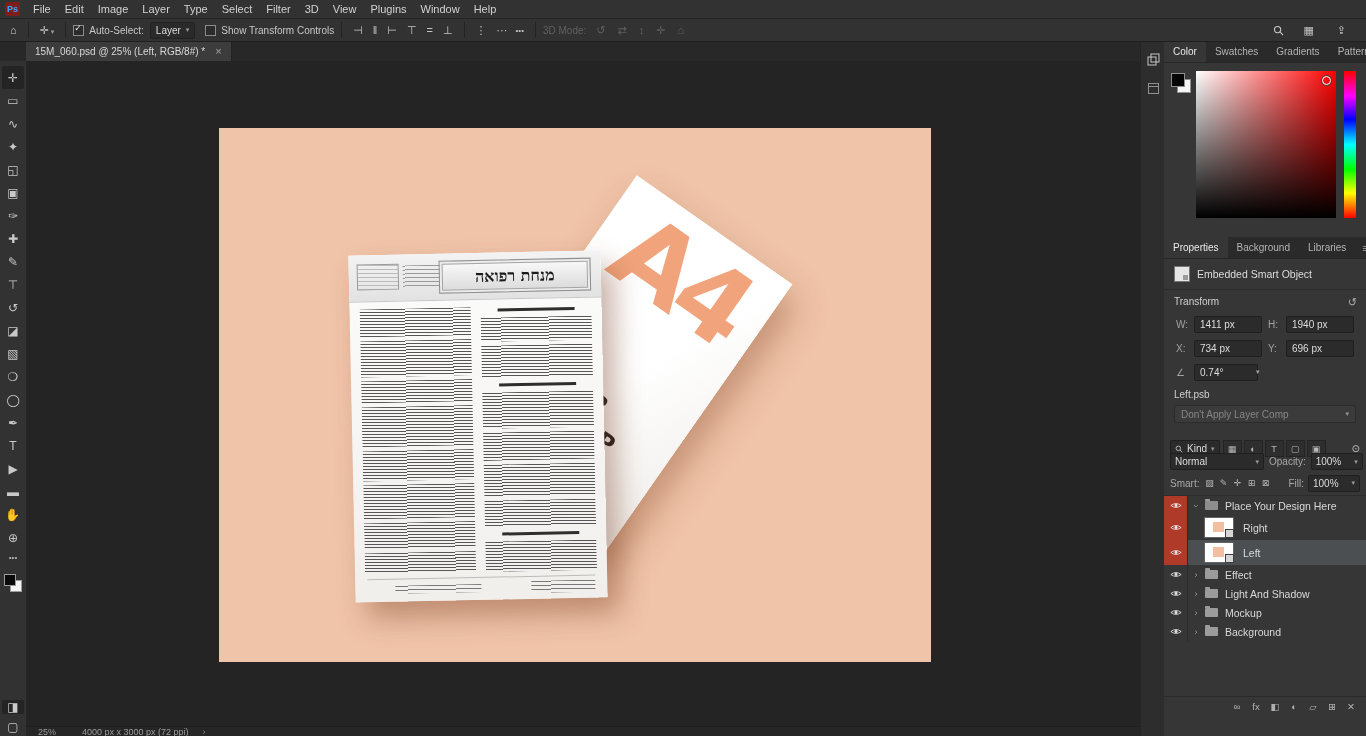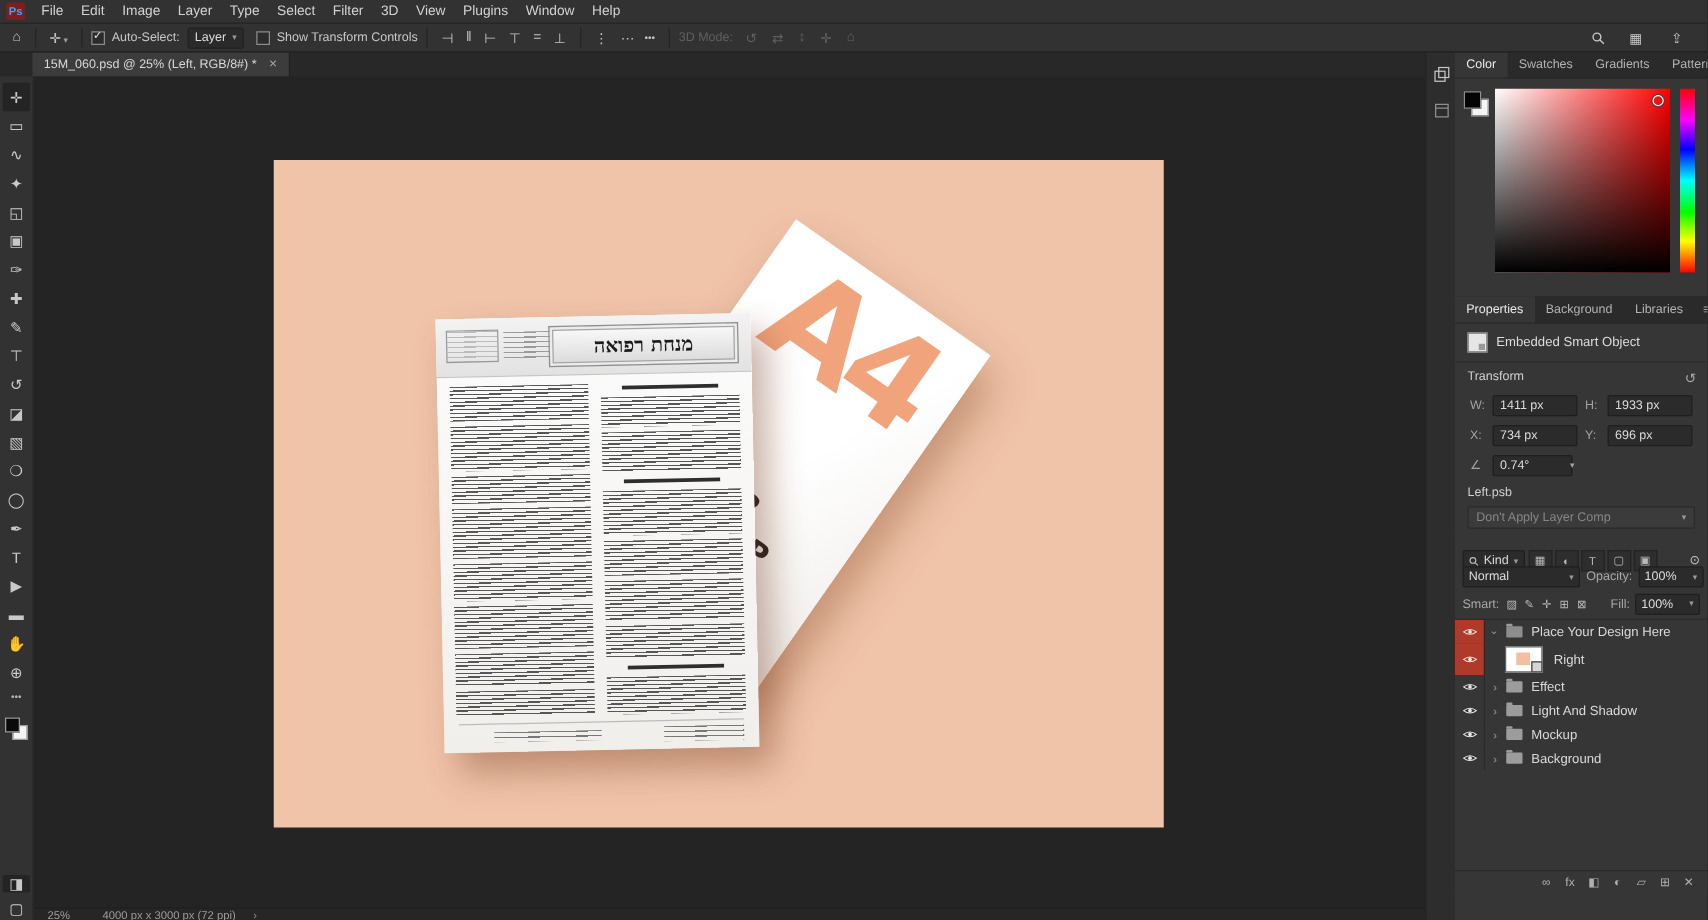--- a/index.html
+++ b/index.html
@@ -371,21 +371,21 @@
       <div class="so-row">
         <span class="so-icon"></span>
         <span>Embedded Smart Object</span>
       </div>
       <div class="pdivider"></div>
       <span class="lblA" style="left:10px;top:37px">Transform</span>
       <span class="reset">↺</span>
       <span class="lblB" style="left:12px;top:60px">W:</span>
       <span class="fld" style="left:30px;top:57px;width:56px">1411 px</span>
       <span class="lblB" style="left:104px;top:60px">H:</span>
-      <span class="fld" style="left:122px;top:57px;width:56px">1933 px</span>
+      <span class="fld" style="left:122px;top:57px;width:56px">1940 px</span>
       <span class="lblB" style="left:12px;top:84px">X:</span>
       <span class="fld" style="left:30px;top:81px;width:56px">734 px</span>
       <span class="lblB" style="left:104px;top:84px">Y:</span>
       <span class="fld" style="left:122px;top:81px;width:56px">696 px</span>
       <span class="lblB" style="left:12px;top:108px">∠</span>
       <span class="fld" style="left:30px;top:105px;width:52px">0.74°</span>
       <span class="lblB car" style="left:92px;top:109px">▾</span>
       <span class="lblA" style="left:10px;top:130px">Left.psb</span>
       <div class="combo-dis">
         <span>Don't Apply Layer Comp</span>
@@ -461,20 +461,32 @@
                 <path d="M1 5 Q7 0.5 13 5 Q7 9.5 1 5 Z" fill="none" stroke="#e8e8e8" stroke-width="1"></path>
                 <circle cx="7" cy="5" r="1.7" fill="#e8e8e8"></circle>
               </svg>
             </span>
             <span class="arrow">›</span>
 
             <span class="thumb"></span>
             <span class="lname">Right</span>
           </div>
 
+          <div class="layer-row selected" data-kind="thumb" data-red="true">
+            <span class="eye-chip">
+              <svg width="12" height="9" viewBox="0 0 14 10">
+                <path d="M1 5 Q7 0.5 13 5 Q7 9.5 1 5 Z" fill="none" stroke="#e8e8e8" stroke-width="1"></path>
+                <circle cx="7" cy="5" r="1.7" fill="#e8e8e8"></circle>
+              </svg>
+            </span>
+            <span class="arrow">›</span>
+
+            <span class="thumb"></span>
+            <span class="lname">Left</span>
+          </div>
 
           <div class="layer-row" data-kind="group">
             <span class="eye-chip">
               <svg width="12" height="9" viewBox="0 0 14 10">
                 <path d="M1 5 Q7 0.5 13 5 Q7 9.5 1 5 Z" fill="none" stroke="#e8e8e8" stroke-width="1"></path>
                 <circle cx="7" cy="5" r="1.7" fill="#e8e8e8"></circle>
               </svg>
             </span>
             <span class="arrow">›</span>
             <span class="folder"></span>

